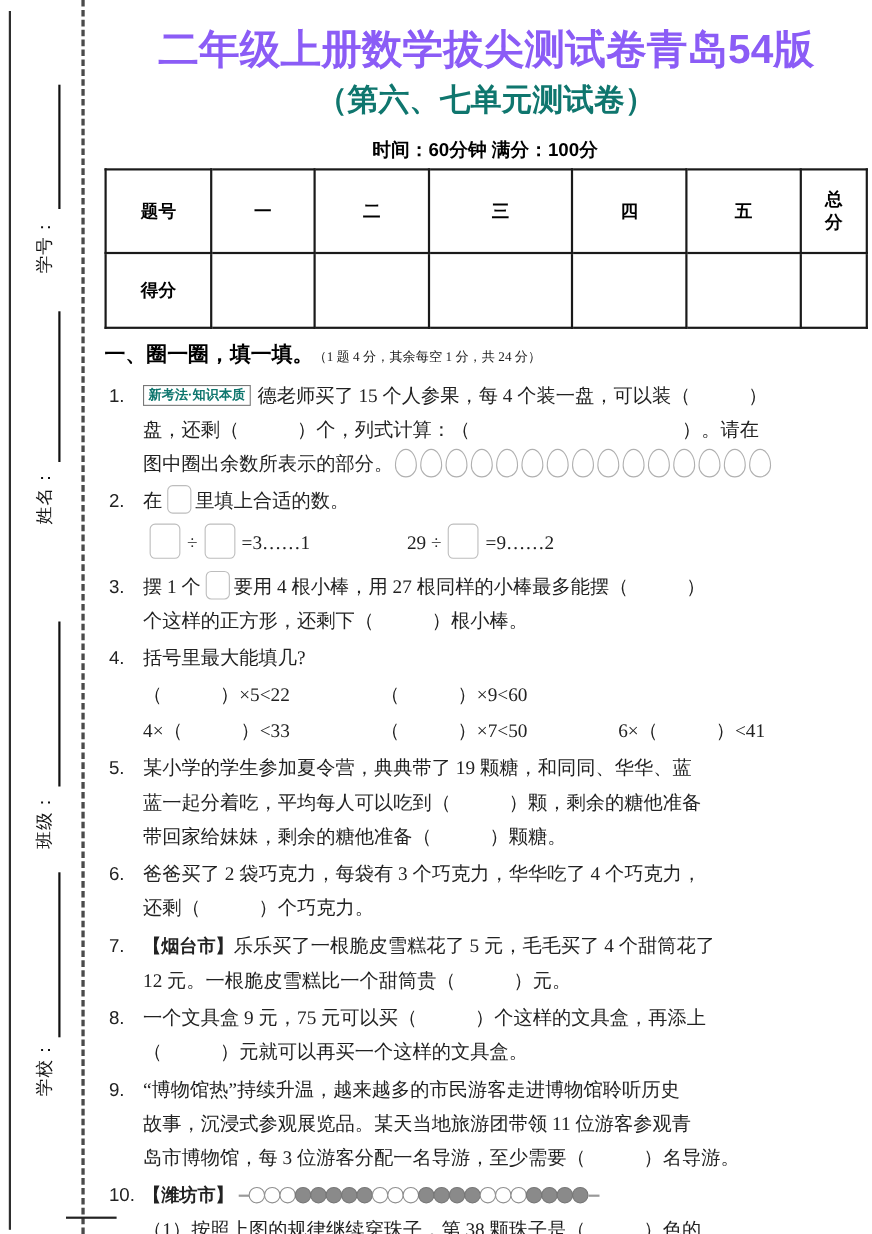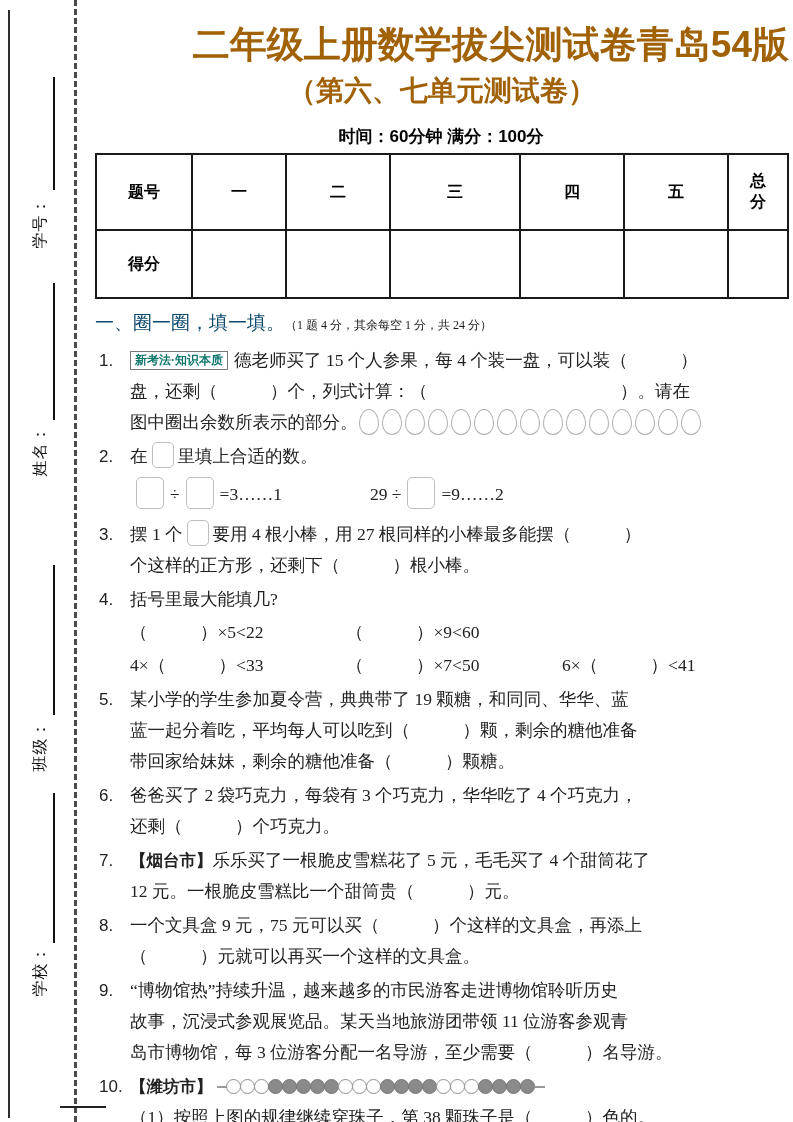--- a/index.html
+++ b/index.html
@@ -13,30 +13,30 @@
   .binding-dashed{position:absolute;left:74px;top:0;width:0;height:1122px;border-left:3px dashed #4a4a4a;}
   .fill-line{position:absolute;left:53px;width:2px;background:#111;}
   .side-label{
     position:absolute;left:12px;width:58px;height:22px;
     font-size:16px;letter-spacing:1px;text-align:center;white-space:nowrap;
     transform:rotate(-90deg);transform-origin:center;color:#111;
   }
   .corner-mark{position:absolute;left:60px;top:1106px;width:46px;height:2px;background:#222;}
   
   .content{position:absolute;left:95px;top:12px;width:694px;}
-  .title{font-size:37px;font-weight:bold;text-align:right;margin:10px 0 2px;line-height:1.25;color:#a16207;}
-  .subtitle{font-size:28px;font-weight:bold;text-align:center;margin:4px 0 0;color:#a16207;}
+  .title{font-size:37px;font-weight:bold;text-align:center;margin:10px 0 2px;line-height:1.25;color:#8b5cf6;}
+  .subtitle{font-size:28px;font-weight:bold;text-align:center;margin:4px 0 0;color:#0f766e;}
   .meta{font-size:17px;font-weight:bold;text-align:center;margin:15px 2px 5px 0;color:#000;}
   table.score{border-collapse:collapse;width:100%;table-layout:fixed;margin-bottom:10px;}
   table.score td{
     border:2px solid #1a1a1a;height:34px;text-align:center;
     font-size:16px;font-weight:bold;color:#000;padding:16px;margin-left:15px;
   }
   .section-head{margin:2px 0 6px;line-height:27px;}
-  .section-title{font-size:19px;font-weight:normal;color:#0c4a6e;}
+  .section-title{font-size:19px;font-weight:bold;color:#000000;}
   .section-note{font-size:12px;font-weight:normal;font-family:"Liberation Serif","DejaVu Serif",serif;}
   
   .q{
     position:relative;padding-left:35px;margin-bottom:3px;
     font-family:"Liberation Serif","DejaVu Serif",serif;
     font-size:17.5px;line-height:31px;color:#222;
   }
   .q-num{
     position:absolute;left:4px;top:0;
     font-family:"Liberation Sans","DejaVu Sans",sans-serif;

